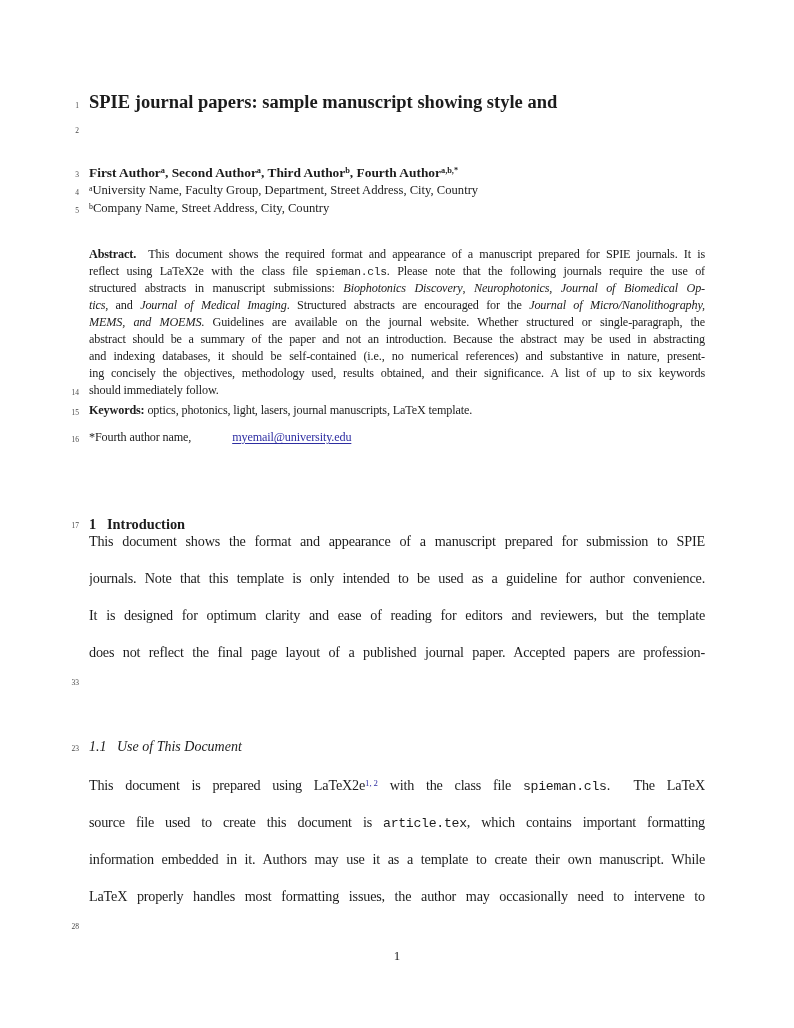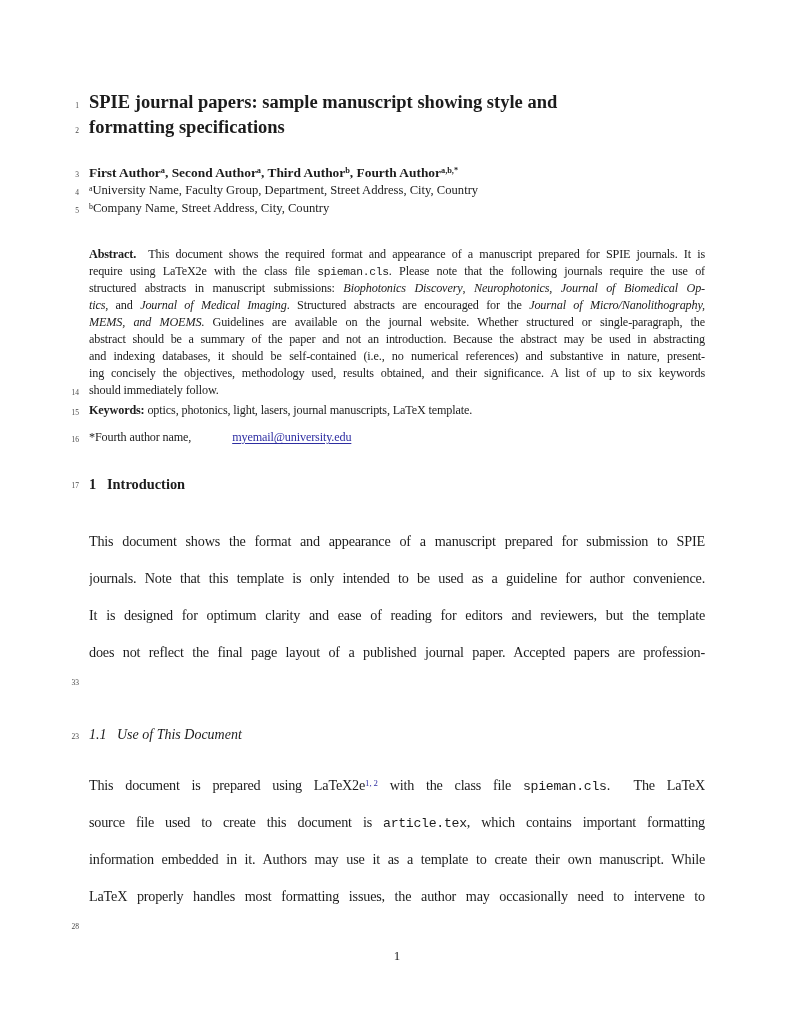--- a/index.html
+++ b/index.html
@@ -5,49 +5,49 @@
   html,body{margin:0;padding:0;background:#ffffff;}
   .page{position:relative;width:794px;height:1028px;background:#ffffff;overflow:hidden;
         font-family:"Liberation Serif",serif;color:#1c1c1c;}
   .line{position:absolute;left:89px;width:616px;white-space:nowrap;}
   .just{text-align:justify;text-align-last:justify;white-space:normal;overflow:hidden;}
   .title{font-size:18.5px;line-height:26px;font-weight:bold;}
   .authors{font-size:13.4px;line-height:18px;font-weight:bold;}
   .affil{font-size:12.6px;line-height:17px;}
   .abs{font-size:12.2px;line-height:17px;letter-spacing:-0.15px;}
   .abs.just{height:17px;}
-  .sec{font-size:14.4px;line-height:20px;font-weight:bold;}
+  .sec{font-size:14.4px;line-height:20px;font-weight:bold;margin-top:40px;}
   .body{font-size:14.2px;line-height:20px;letter-spacing:-0.2px;}
   .body.just{height:20px;margin-top:8px;}
-  .subsec{font-size:14px;line-height:20px;font-style:italic;}
+  .subsec{font-size:14px;line-height:20px;font-style:italic;margin-top:12px;}
   .ln{position:absolute;left:-38px;width:28px;text-align:right;
       font-size:7.5px;color:#4a4a4a;font-weight:normal;font-style:normal;
       letter-spacing:0;line-height:inherit;top:1.5px;}
   .sec .ln,.body .ln,.subsec .ln,.authors .ln{top:2px;}
   .title .ln{top:3.5px;}
   .b{font-weight:bold;}
   .i{font-style:italic;}
   .m{font-family:"Liberation Mono",monospace;font-size:93%;letter-spacing:-0.3px;}
   .sup{font-size:62%;position:relative;top:-0.45em;letter-spacing:0;}
   .link{color:var(--link,#2e2ea2);text-decoration:underline;text-underline-offset:2px;cursor:pointer;margin-left:38px;}
   .supl{color:var(--link,#2e2ea2);cursor:pointer;}
   .pageno{position:absolute;left:0;width:794px;text-align:center;font-size:13px;line-height:18px;}
 </style>
 </head>
 <body>
 
 <div class="page">
   <div id="lines">
       <div class="line title" style="top: 89px;"><span class="ln">1</span><span>SPIE journal papers: sample manuscript showing style and</span></div>
-      <div class="line title" style="top: 114px;"><span class="ln">2</span><span>formatting specifications</span></div>
+      <div class="line title" style="top: 114px;"><span class="ln">2</span></div>
       <div class="line authors" style="top: 164px;"><span class="ln">3</span><span>First Author</span><span class="sup">a</span><span>, Second Author</span><span class="sup">a</span><span>, Third Author</span><span class="sup">b</span><span>, Fourth Author</span><span class="sup">a,b,*</span></div>
       <div class="line affil" style="top: 182px;"><span class="ln">4</span><span class="sup">a</span><span>University Name, Faculty Group, Department, Street Address, City, Country</span></div>
       <div class="line affil" style="top: 200px;"><span class="ln">5</span><span class="sup">b</span><span>Company Name, Street Address, City, Country</span></div>
       <div class="line abs just" style="top: 246px;"><span class="b">Abstract.</span><span>&nbsp; This document shows the required format and appearance of a manuscript prepared for SPIE journals. It is</span></div>
-      <div class="line abs just" style="top: 263px;"><span>require using LaTeX2e with the class file </span><span class="m">spieman.cls</span><span>. Please note that the following journals require the use of</span></div>
+      <div class="line abs just" style="top: 263px;"><span>reflect using LaTeX2e with the class file </span><span class="m">spieman.cls</span><span>. Please note that the following journals require the use of</span></div>
       <div class="line abs just" style="top: 280px;"><span>structured abstracts in manuscript submissions: </span><span class="i">Biophotonics Discovery</span><span>, </span><span class="i">Neurophotonics</span><span>, </span><span class="i">Journal of Biomedical Op-</span></div>
       <div class="line abs just" style="top: 297px;"><span class="i">tics</span><span>, and </span><span class="i">Journal of Medical Imaging</span><span>. Structured abstracts are encouraged for the </span><span class="i">Journal of Micro/Nanolithography,</span></div>
       <div class="line abs just" style="top: 314px;"><span class="i">MEMS, and MOEMS</span><span>. Guidelines are available on the journal website. Whether structured or single-paragraph, the</span></div>
       <div class="line abs just" style="top: 331px;"><span>abstract should be a summary of the paper and not an introduction. Because the abstract may be used in abstracting</span></div>
       <div class="line abs just" style="top: 348px;"><span>and indexing databases, it should be self-contained (i.e., no numerical references) and substantive in nature, present-</span></div>
       <div class="line abs just" style="top: 365px;"><span>ing concisely the objectives, methodology used, results obtained, and their significance. A list of up to six keywords</span></div>
       <div class="line abs" style="top: 382px;"><span class="ln">14</span><span>should immediately follow.</span></div>
       <div class="line abs" style="top: 402px;"><span class="ln">15</span><span class="b">Keywords:</span><span> optics, photonics, light, lasers, journal manuscripts, LaTeX template.</span></div>
       <div class="line abs" style="top: 429px;"><span class="ln">16</span><span>*Fourth author name, </span><span class="link">myemail@university.edu</span></div>
       <div class="line sec" style="top: 474px;"><span class="ln">17</span><span>1 &nbsp;Introduction</span></div>

